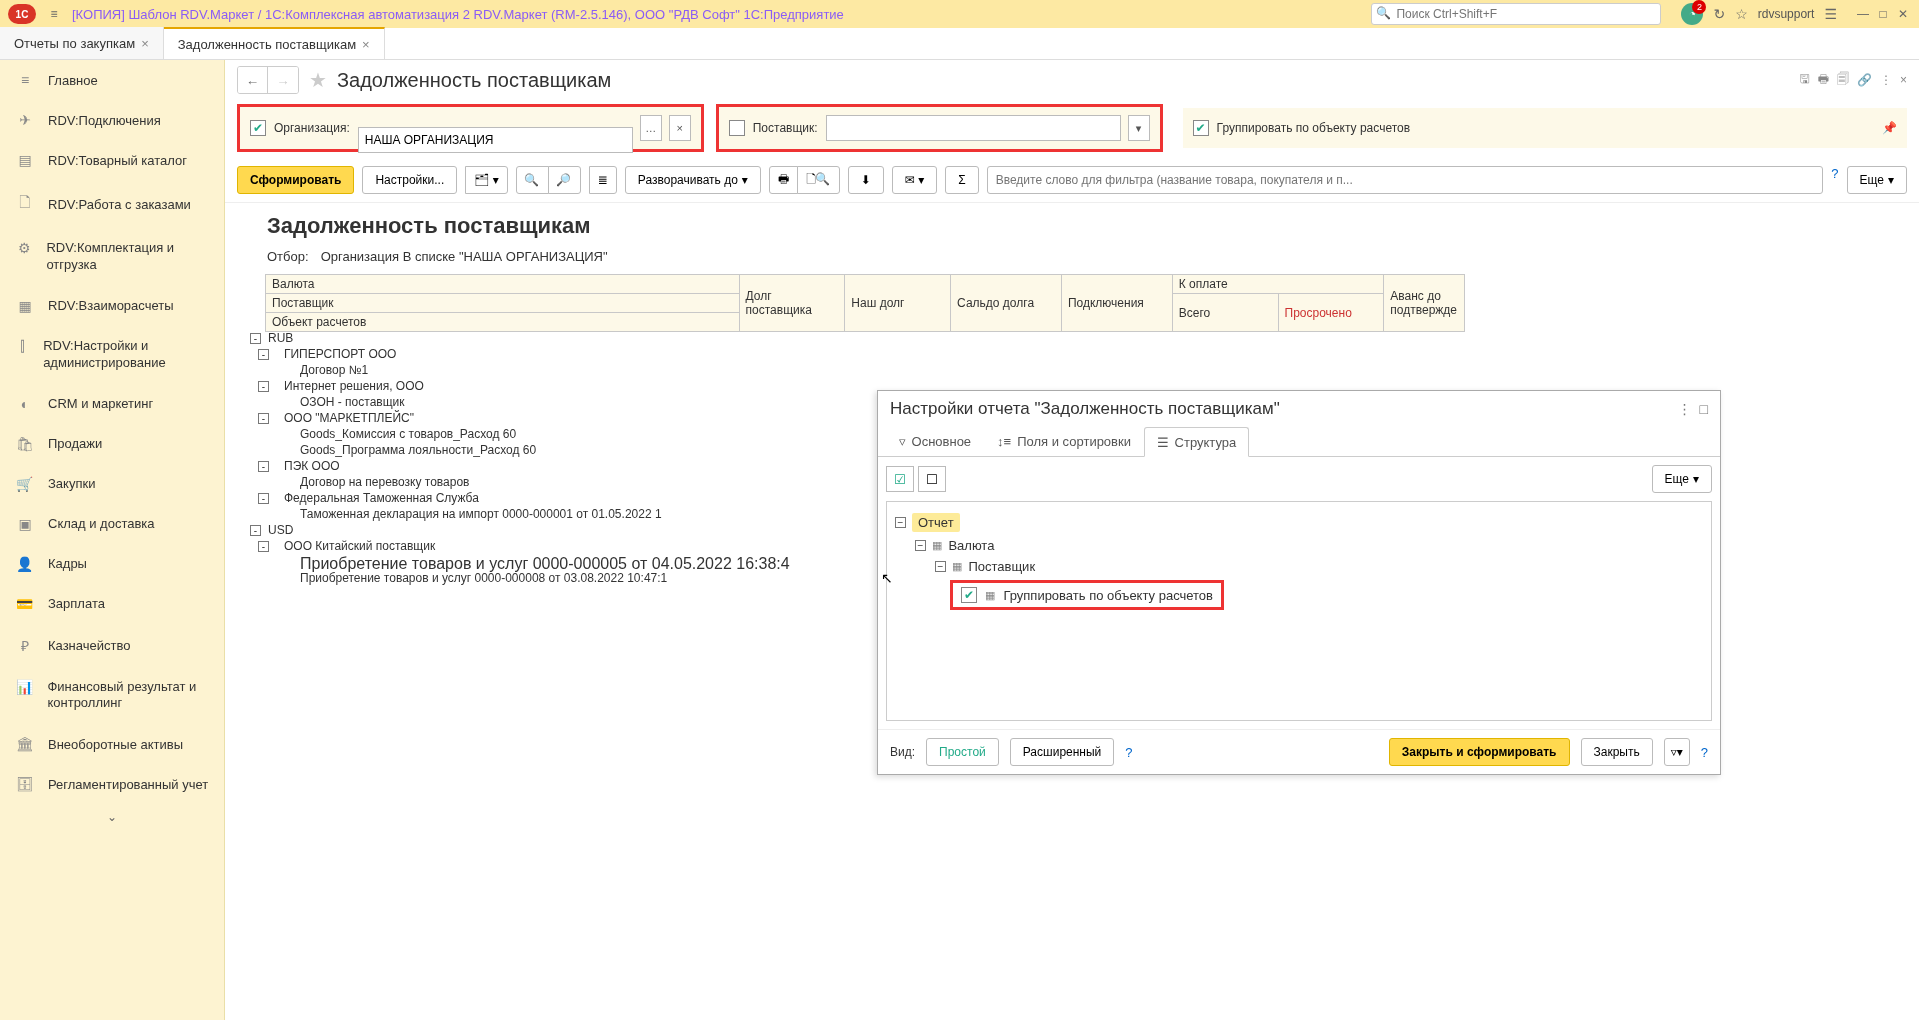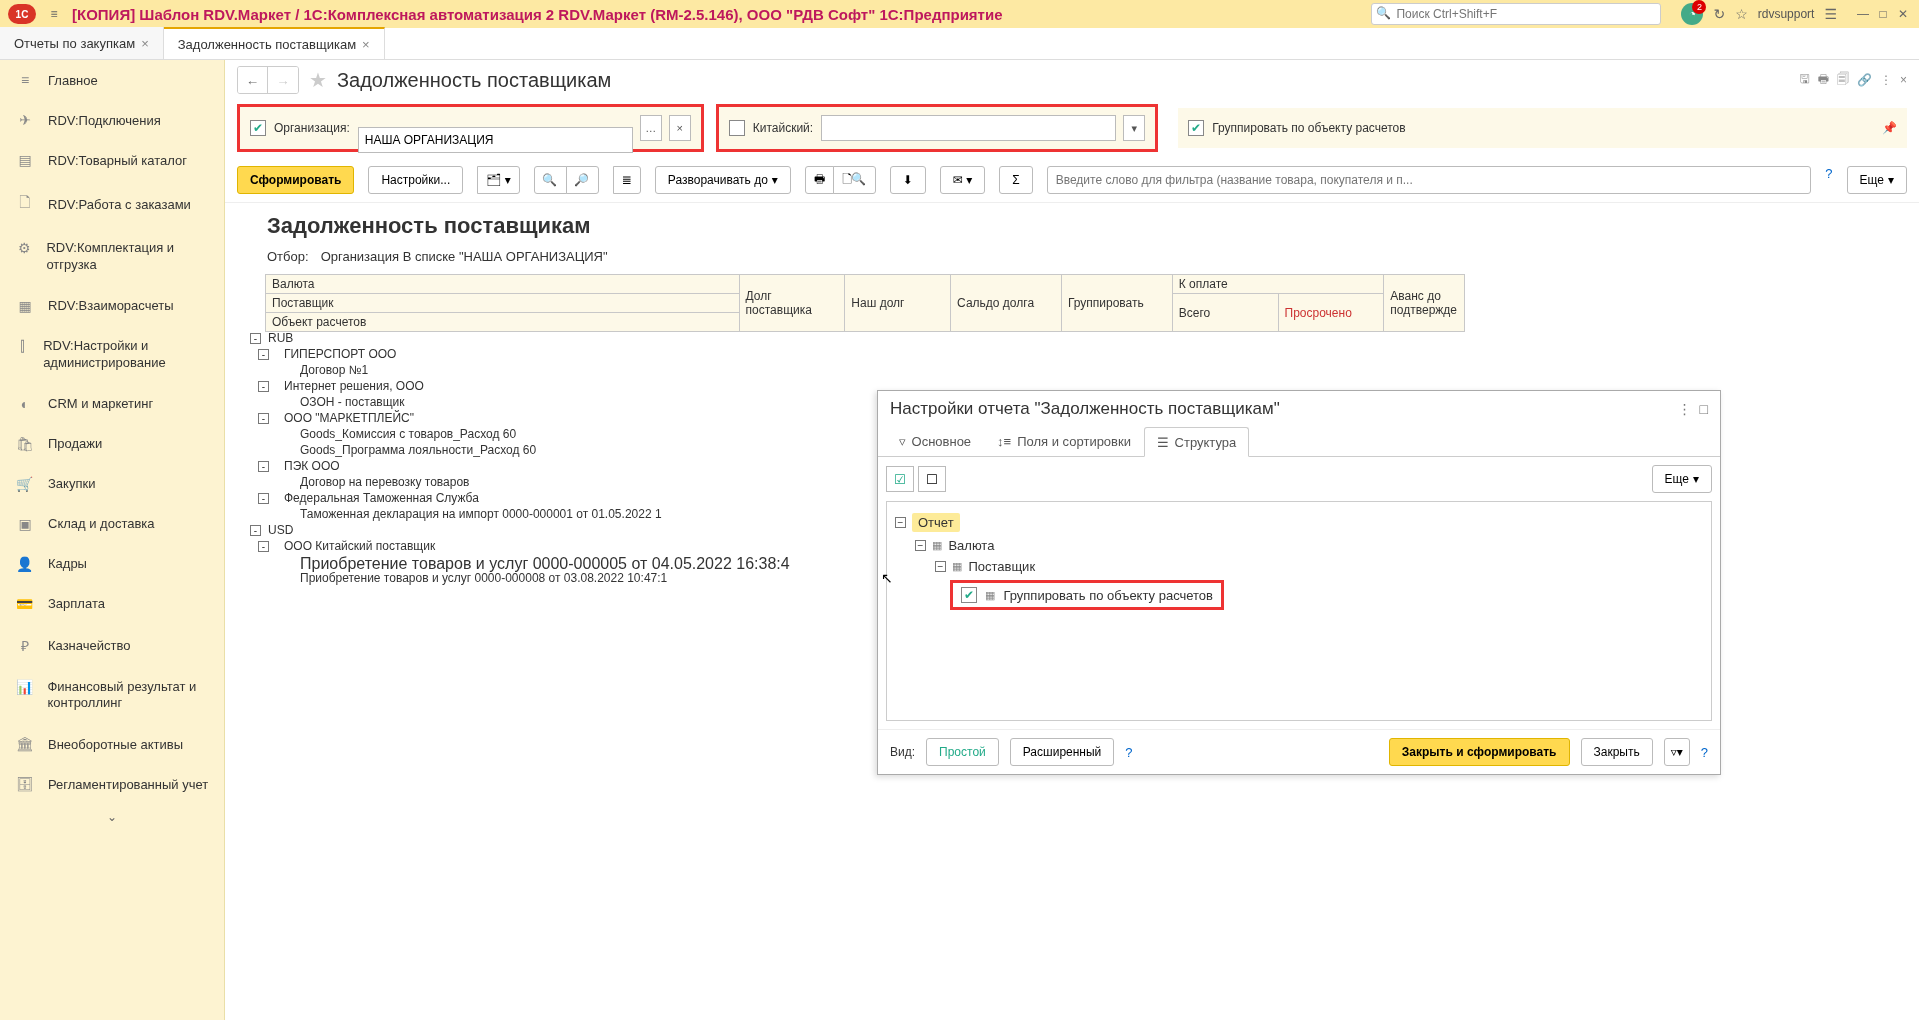--- a/index.html
+++ b/index.html
@@ -2,21 +2,21 @@
 <html><head>
 <meta charset="utf-8">
 <style>
 * { box-sizing: border-box; margin: 0; padding: 0; font-family: Arial, sans-serif; }
 body { font-size: 12px; color: #333; background: #fff; overflow: hidden; width: 1919px; height: 1020px; }
 
 
 .titlebar { height: 28px; background: #fde9a3; display: flex; align-items: center; padding: 0 8px; gap: 8px; }
 .logo-1c { width: 28px; height: 20px; background: #d93426; border-radius: 10px; color: #fff; font-weight: bold; display: flex; align-items: center; justify-content: center; font-size: 10px; }
 .menu-icon { width: 20px; height: 20px; display: flex; align-items: center; justify-content: center; color: #666; cursor: pointer; }
-.title-text { flex: 0 1 auto; color: #be185d; font-size: 15px; white-space: nowrap; font-weight: bold; }
+.title-text { flex: 0 1 auto; color: #8b5cf6; font-size: 13px; white-space: nowrap; }
 .search-global { flex: 1; margin-left: 40px; display: flex; justify-content: flex-end; }
 .search-global input { width: 290px; height: 22px; border: 1px solid #ccc; border-radius: 3px; padding: 0 6px 0 24px; background: #fff; font-size: 12px; }
 .search-wrap { position: relative; }
 .search-wrap .sicon { position: absolute; left: 5px; top: 3px; color: #999; }
 .titlebar-icons { display: flex; align-items: center; gap: 10px; margin-left: 12px; }
 .badge-green { width: 22px; height: 22px; border-radius: 50%; background: #4a8; position: relative; display:flex; align-items:center; justify-content:center; color:#fff; }
 .badge-green .red { position: absolute; top: -3px; right: -3px; background: #d00; color: #fff; border-radius: 50%; width: 14px; height: 14px; font-size: 9px; display:flex; align-items:center; justify-content:center; }
 .tb-ic { color: #666; cursor: pointer; font-size: 14px; }
 .user-name { color: #555; font-size: 12px; }
 .win-btns { display: flex; gap: 4px; margin-left: 8px; }
@@ -59,21 +59,21 @@
 .chk { width: 16px; height: 16px; border: 1px solid #888; display:inline-flex; align-items:center; justify-content:center; background:#fff; cursor:pointer; }
 .chk.on::after { content:'✔'; color: #2a8; font-size: 12px; }
 .txt-input { height: 26px; border: 1px solid #bbb; padding: 0 6px; background: #fff; font-size: 12px; }
 .org-input { width: 275px; margin-top: 24px; }
 .btn-mini { width: 22px; height: 26px; border: 1px solid #bbb; background:#fff; cursor:pointer; margin-left:-1px; color:#555; font-size:11px; }
 .supplier-input { width: 295px; }
 .group-chk-area { display: flex; align-items: center; gap: 8px; margin-left: 8px; flex:1; background: #fdf9e8; padding: 6px 10px; height:40px; }
 .pin-ic { margin-left: auto; color: #999; cursor:pointer; }
 
 
-.toolbar { display: flex; align-items: flex-start; padding: 4px 12px 8px; gap: 14px; border-bottom: 1px solid #eee; flex-wrap: wrap; }
+.toolbar { display: flex; align-items: flex-start; padding: 4px 12px 8px; gap: 8px; border-bottom: 1px solid #eee; flex-wrap: wrap; }
 .btn { height: 28px; padding: 0 12px; border: 1px solid #bbb; background: #fff; border-radius: 3px; cursor: pointer; font-size: 12px; display:inline-flex; align-items:center; gap:4px; }
 .btn.yellow { background: #ffd94f; border-color: #e0b500; font-weight: bold; }
 .btn-group { display: flex; }
 .btn-group .btn { border-radius: 0; margin-left: -1px; padding: 0 8px; }
 .btn-group .btn:first-child { border-radius: 3px 0 0 3px; margin-left: 0; }
 .btn-group .btn:last-child { border-radius: 0 3px 3px 0; }
 .toolbar .filter-input { flex: 1; min-width: 200px; height: 28px; border: 1px solid #bbb; border-radius: 3px; padding: 0 8px; color: #999; font-size: 12px; }
 .help-ic { color: #06c; cursor: pointer; font-size: 13px; }
 
 
@@ -250,21 +250,21 @@
     <div class="filter-row">
       <div class="filter-box">
         <span class="chk on"></span>
         <span>Организация:</span>
         <input class="txt-input org-input" value="НАША ОРГАНИЗАЦИЯ" style="">
         <button class="btn-mini">…</button>
         <button class="btn-mini">×</button>
       </div>
       <div class="filter-box">
         <span class="chk"></span>
-        <span>Китайский:</span>
+        <span>Поставщик:</span>
         <input class="txt-input supplier-input" value="" style="">
         <button class="btn-mini">▾</button>
       </div>
       <div class="group-chk-area">
         <span class="chk on"></span>
         <span>Группировать по объекту расчетов</span>
         <span class="pin-ic">📌</span>
       </div>
     </div>
 
@@ -301,21 +301,21 @@
         <span>Организация В списке "НАША ОРГАНИЗАЦИЯ"</span>
       </div>
 
       <table class="rpt-table" style="width: 1200px;">
         <tbody>
             <tr>
           <th style="width:470px;">Валюта</th>
           <th rowspan="3" style="width:105px;">Долг поставщика</th>
           <th rowspan="3" style="width:105px;">Наш долг</th>
           <th rowspan="3" style="width:110px;">Сальдо долга</th>
-          <th rowspan="3" style="width:110px;">Группировать</th>
+          <th rowspan="3" style="width:110px;">Подключения</th>
           <th colspan="2">К оплате</th>
           <th rowspan="3" style="width:80px;">Аванс до подтвержде</th>
         </tr>
         <tr>
           <th>Поставщик</th>
           <th rowspan="2" style="width:105px;">Всего</th>
           <th rowspan="2" class="red-hdr" style="width:105px;">Просрочено</th>
         </tr>
         <tr>
           <th>Объект расчетов</th>

